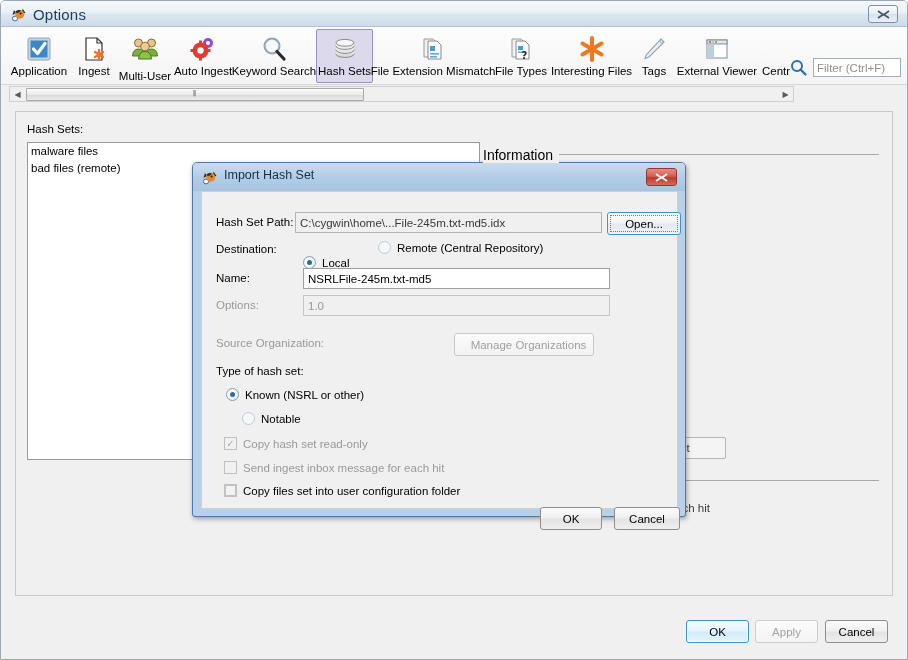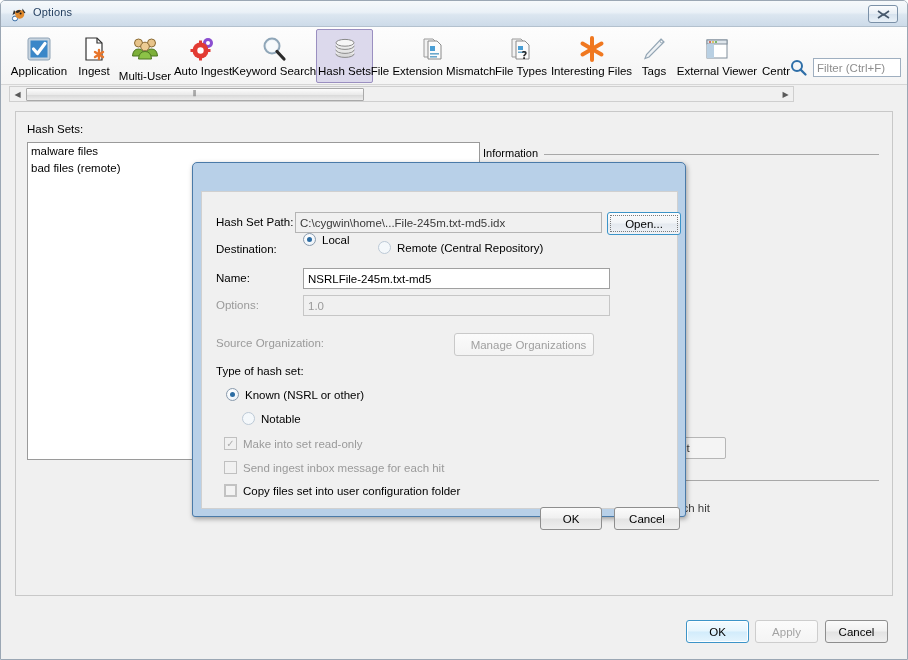--- a/index.html
+++ b/index.html
@@ -30,21 +30,21 @@
     background: linear-gradient(to bottom, #f6f9fb 0%, #eaf1f7 45%, #dbe6f0 55%, #cddbe9 100%);
     border-radius: 4px 4px 0 0;
     border-bottom: 1px solid #b3c1ce;
   }
   #title-icon {
     position: absolute; left: 10px; top: 5px;
     width: 17px; height: 17px;
   }
   #title-text {
     position: absolute; left: 32px; top: 5px;
-    font-size: 11px; color: #1f3b5c;
+    font-size: 15px; color: #1f3b5c;
     letter-spacing: .2px;
   }
   #win-close {
     position: absolute; right: 9px; top: 4px;
     width: 30px; height: 18px;
     border: 1px solid #7b91a8;
     border-radius: 3px;
     background: linear-gradient(to bottom, #fbfcfd 0%, #e7eef5 48%, #d6e2ee 52%, #e9f1f8 100%);
     display: flex; align-items: center; justify-content: center;
     font-size: 11px; color: #3a4a5a; font-weight: bold;
@@ -142,21 +142,21 @@
     overflow: hidden;
   }
   .hs-row {
     height: 17px; line-height: 17px;
     padding-left: 3px;
     font-size: 11.5px; color: #000;
     cursor: pointer;
   }
   #info-label {
     position: absolute; left: 467px; top: 35px;
-    font-size: 11px; color: #000;
+    font-size: 14px; color: #000;
     background: #f0f0f0; padding-right: 6px;
     z-index: 3;
   }
   #info-sep {
     position: absolute; left: 520px; top: 42px;
     width: 343px; height: 1px;
     background: #a8a8a8;
   }
   
   #info-btn-partial {
@@ -571,31 +571,49 @@
     <div id="info-text-partial">ach hit</div>
 
   </div>
 
   <div class="foot-btn default" style="left:685px;">OK</div>
   <div class="foot-btn disabled" style="left:754px;">Apply</div>
   <div class="foot-btn normal" style="left:824px;">Cancel</div>
 
   <div id="dialog">
 
+    <div id="dlg-titlebar">
+      <span id="dlg-icon">
+        <svg width="17" height="17" viewBox="0 0 17 17">
+          <ellipse cx="4" cy="12.5" rx="2.6" ry="2.4" fill="#fff" stroke="#3a6ea5" stroke-width="1"></ellipse>
+          <path d="M3 4 L1.5 9 L5 7 Z" fill="#2b2b2b"></path>
+          <path d="M11.5 2.5 L14.5 7 L11 7.5 Z" fill="#2b2b2b"></path>
+          <path d="M4 6 Q7 2.5 11 4.5 Q14 6.5 13 10 Q11 13.5 7.5 12.5 Q4 11.5 4 6 Z" fill="#e08a2e"></path>
+          <path d="M4.5 5.5 Q7 3 10 4.5 Q8 7 6 7 Q4.7 6.8 4.5 5.5 Z" fill="#2b2b2b"></path>
+          <circle cx="9.6" cy="7.4" r="1" fill="#1a1a1a"></circle>
+        </svg>
+      </span>
+      <span id="dlg-title">Import Hash Set</span>
+      <div id="dlg-close">
+        <svg width="13" height="9" viewBox="0 0 13 9">
+          <path d="M1 1 L6.5 5 L12 1 M1 8 L6.5 4.3 L12 8" stroke="#ffffff" stroke-width="1.8" fill="none"></path>
+        </svg>
+      </div>
+    </div>
 
     <div id="dlg-body">
 
       <div class="dlg-lbl" style="left:14px; top:24px;">Hash Set Path:</div>
       <input class="dlg-field readonly" style="left: 93px; top: 20px; width: 307px;" readonly="" value="C:\cygwin\home\...File-245m.txt-md5.idx">
       <div class="dlg-btn focus" style="left:405px; top:20px; width:74px;">
         <span style="position:relative;z-index:1;">Open...</span>
       </div>
 
       <div class="dlg-lbl" style="left:14px; top:51px;">Destination:</div>
-      <div class="radio-row" style="left:101px; top:41px;">
+      <div class="radio-row" style="left:101px; top:64px;">
         <span class="radio on"></span>
         <span>Local</span>
       </div>
       <div class="radio-row" style="left:176px; top:49px;">
         <span class="radio dim"></span>
         <span>Remote (Central Repository)</span>
       </div>
 
       <div class="dlg-lbl" style="left:14px; top:80px;">Name:</div>
       <input class="dlg-field" style="left: 101px; top: 76px; width: 307px;" value="NSRLFile-245m.txt-md5">
@@ -613,21 +631,21 @@
         <span class="radio on"></span>
         <span>Known (NSRL or other)</span>
       </div>
       <div class="radio-row" style="left:40px; top:220px;">
         <span class="radio dim"></span>
         <span>Notable</span>
       </div>
 
       <div class="check-row" style="left:22px; top:245px;">
         <span class="checkbox disabled">✓</span>
-        <span class="dim-text">Make into set read-only</span>
+        <span class="dim-text">Copy hash set read-only</span>
       </div>
       <div class="check-row" style="left:22px; top:269px;">
         <span class="checkbox disabled"></span>
         <span class="dim-text">Send ingest inbox message for each hit</span>
       </div>
       <div class="check-row" style="left:22px; top:292px;">
         <span class="checkbox boxed"></span>
         <span>Copy files set into user configuration folder</span>
       </div>
 

